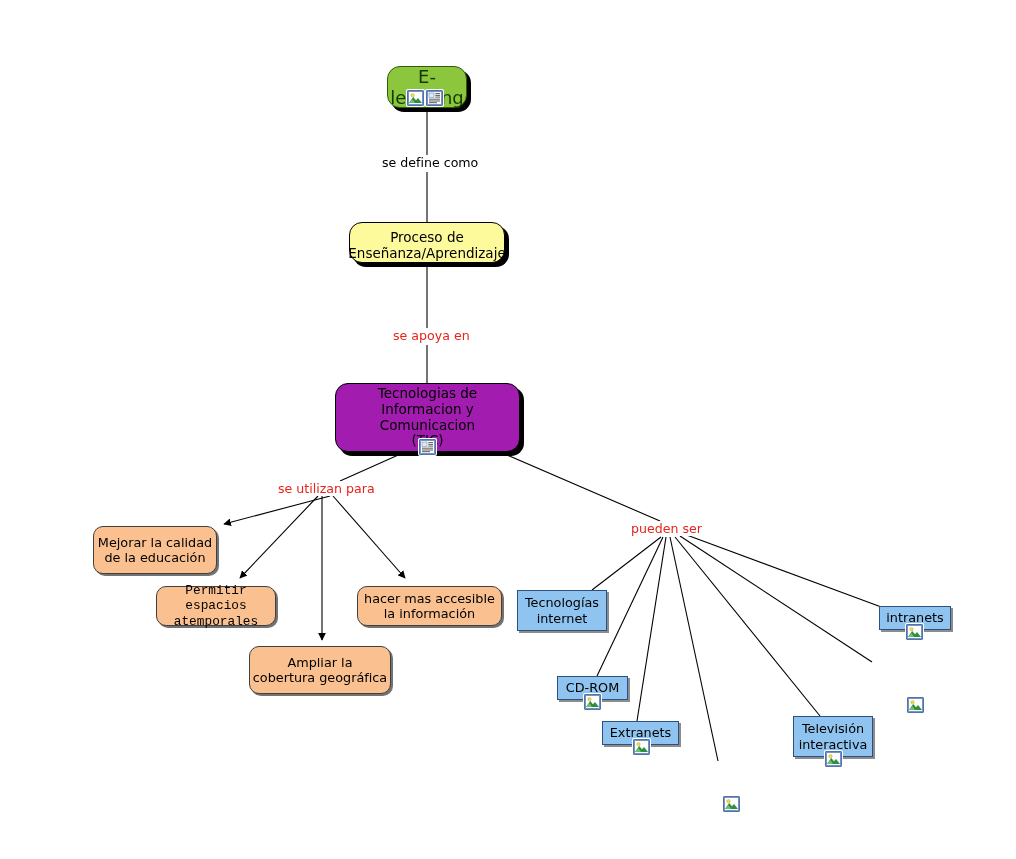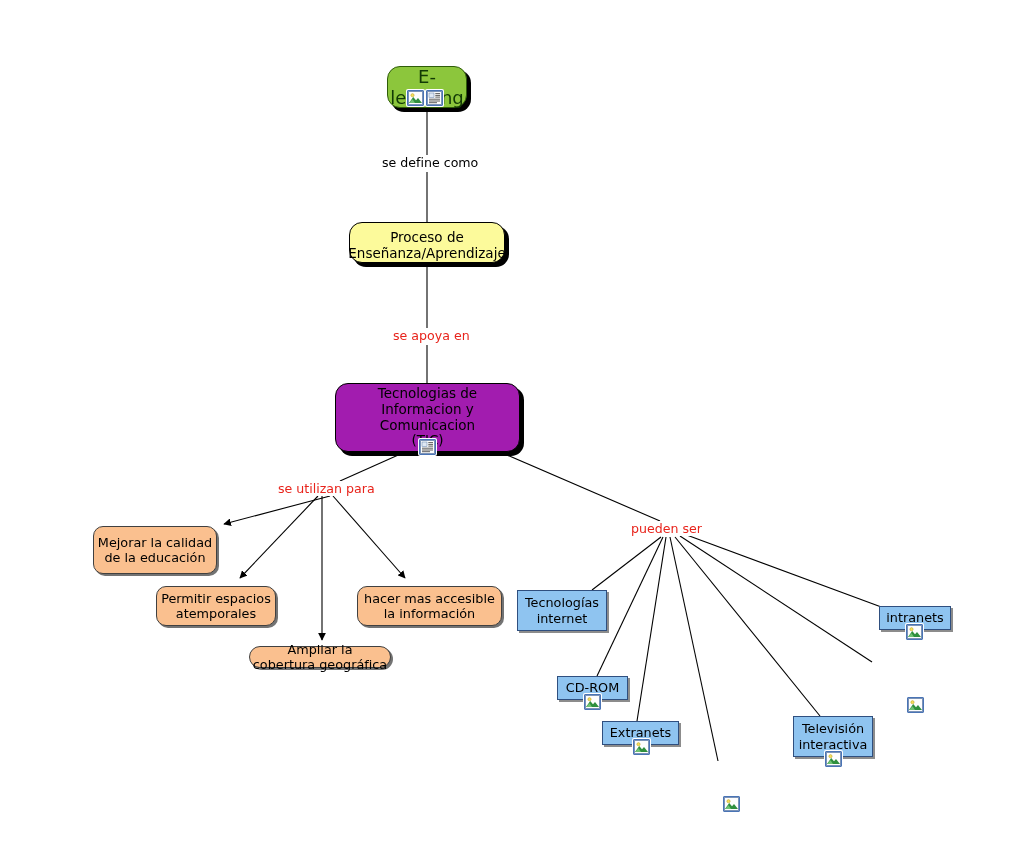--- a/index.html
+++ b/index.html
@@ -212,26 +212,26 @@
 
   <div class="edge-label red" style="left:629px; top:521px;">
     <span>pueden ser</span>
   </div>
 
   <div class="node orange" style="left:93px; top:526px; width:124px; height:48px;">
     <span>Mejorar la calidad
 de la educación</span>
   </div>
 
-  <div class="node orange" style="left:156px; top:586px; width:120px; height:40px;">
+  <div class="node orange" style="left:156px; top:586px; width:120px; height:40px;font-family:Liberation Mono, monospace;">
     <span>Permitir espacios
 atemporales</span>
   </div>
 
-  <div class="node orange" style="left:249px; top:646px; width:142px; height:22px;border-radius:17px;">
+  <div class="node orange" style="left:249px; top:646px; width:142px; height:48px;">
     <span>Ampliar la
 cobertura geográfica</span>
   </div>
 
   <div class="node orange" style="left:357px; top:586px; width:145px; height:40px;">
     <span>hacer mas accesible
 la información</span>
   </div>
 
   <div class="node blue" style="left:517px; top:590px; width:90px; height:41px;">

